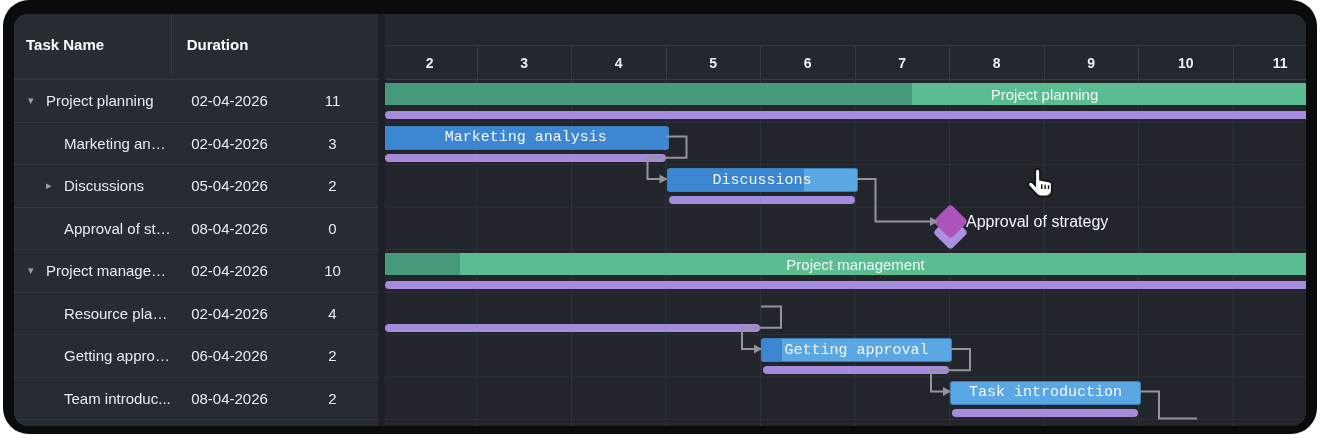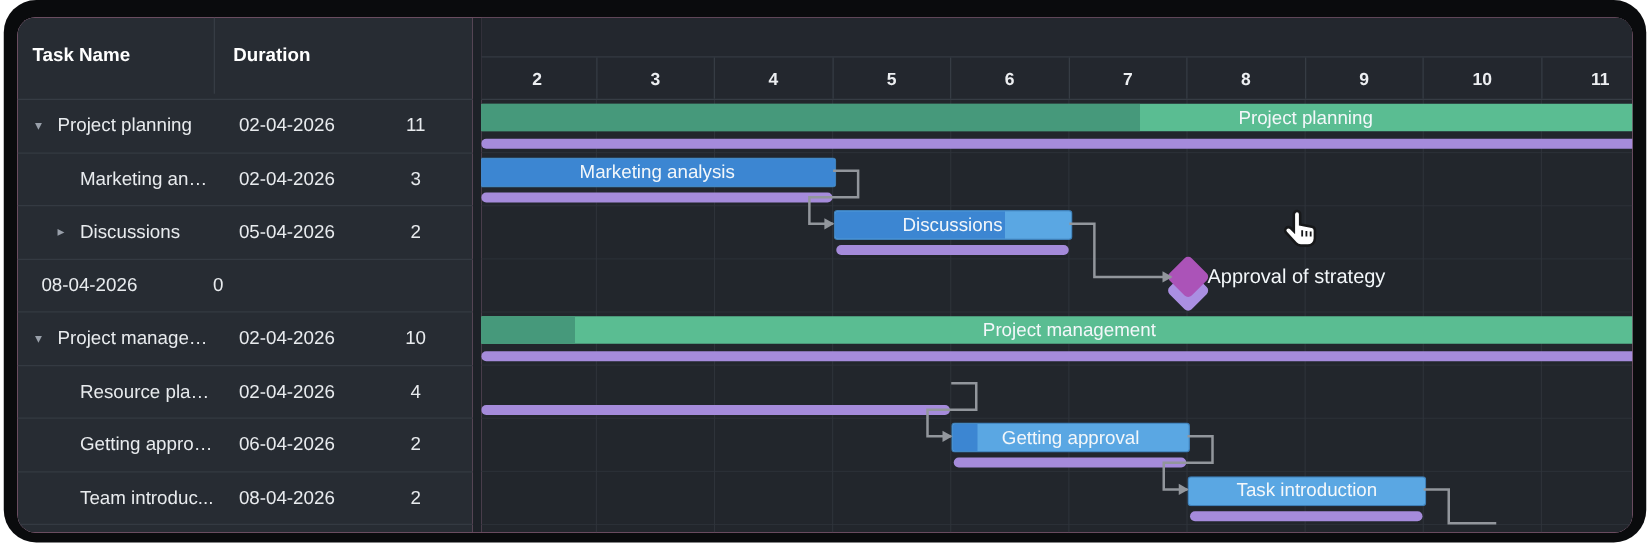--- a/index.html
+++ b/index.html
@@ -1,18 +1,18 @@
 <!DOCTYPE html>
 <html style="--summary-bar: #5abd92; --summary-progress: #46997b; --task-bar: #5aa7e3; --task-progress: #3c86d2; --baseline: #a58bdb; --milestone: #ab53b8; --milestone-baseline: #aa8fe2;"><head>
 <meta charset="utf-8">
 <style>
   html,body{margin:0;padding:0;background:#ffffff;width:1320px;height:440px;overflow:hidden;
     font-family:"Liberation Sans", sans-serif;}
   .frame{position:absolute;left:3px;top:0;width:1314px;height:434px;background:#0a0b0d;border-radius:26px;}
-  .app{position:absolute;left:14px;top:14px;width:1292px;height:412px;background:#f9a8d4;
+  .app{position:absolute;left:14px;top:14px;width:1292px;height:412px;background:#0c4a6e;
     border-radius:14px;overflow:hidden;}
 
   
   .grid{position:absolute;left:0;top:0;width:364px;height:412px;background:#272c33;}
   .grid-header{position:absolute;left:0;top:0;width:364px;height:66px;border-bottom:1px solid #363c44;
     display:flex;box-sizing:border-box;}
   .gh-cell{box-sizing:border-box;color:#ffffff;font-size:15px;font-weight:700;
     display:flex;align-items:center;border-right:1px solid #363c44;height:61px;margin-top:0;}
   .gh-name{width:158px;padding-left:12px;}
   .gh-date{width:115px;justify-content:center;}
@@ -42,21 +42,21 @@
   .day-cell{position:absolute;top:0;height:33px;box-sizing:border-box;border-right:1px solid #363c44;
     color:#eceef1;font-size:14px;font-weight:700;display:flex;align-items:center;justify-content:center;}
   .chart-bg{position:absolute;left:0;top:66px;right:0;bottom:0;
     background-image:
       linear-gradient(to right, transparent 0, transparent 93.5px, #2e333a 93.5px, #2e333a 94.5px),
       linear-gradient(to bottom, transparent 0, transparent 41.5px, #2b3037 41.5px, #2b3037 42.5px);
     background-size:94.5px 100%, 100% 42.5px;background-position:-2px 0, 0 0;background-repeat:repeat;}
 
   .bar{position:absolute;height:22px;border-radius:3px;display:flex;align-items:center;justify-content:center;
     color:#f3f7fa;font-size:15px;overflow:hidden;white-space:nowrap;}
-  .bar.task{background:var(--task-bar);border:1px solid rgba(15,55,100,0.35);}
+  .bar.task{background:var(--task-bar);border:1px solid rgba(15,55,100,0.35);font-family:Liberation Mono, monospace;}
   .bar.summary{background:var(--summary-bar);border:none;}
   .bar .prog{position:absolute;left:0;top:0;bottom:0;border-radius:3px 0 0 3px;}
   .bar.task .prog{background:var(--task-progress);}
   .bar.summary .prog{background:var(--summary-progress);}
   .bar .lbl{position:relative;z-index:2;}
   .baseline{position:absolute;height:8px;border-radius:4px;background:var(--baseline);}
   .diamond{position:absolute;width:25px;height:25px;border-radius:4px;transform:rotate(45deg);}
   .diamond.main{background:var(--milestone);z-index:3;}
   .diamond.base{background:var(--milestone-baseline);z-index:2;}
   .ms-label{position:absolute;color:#f3f7fa;font-size:16px;white-space:nowrap;z-index:3;}
@@ -92,20 +92,23 @@
       </div>
       <div class="grow r-child-tgl">
         <div class="gcell c-name">
             <span class="tgl">▸</span>
             <span class="nm">Discussions</span>
           </div>
         <div class="gcell c-date">05-04-2026</div>
         <div class="gcell c-dur">2</div>
       </div>
       <div class="grow r-child">
+        <div class="gcell c-name">
+            <span class="nm">Approval of str...</span>
+          </div>
         <div class="gcell c-date">08-04-2026</div>
         <div class="gcell c-dur">0</div>
       </div>
       <div class="grow r-parent">
         <div class="gcell c-name">
             <span class="tgl">▾</span>
             <span class="nm">Project managem...</span>
           </div>
         <div class="gcell c-date">02-04-2026</div>
         <div class="gcell c-dur">10</div>

